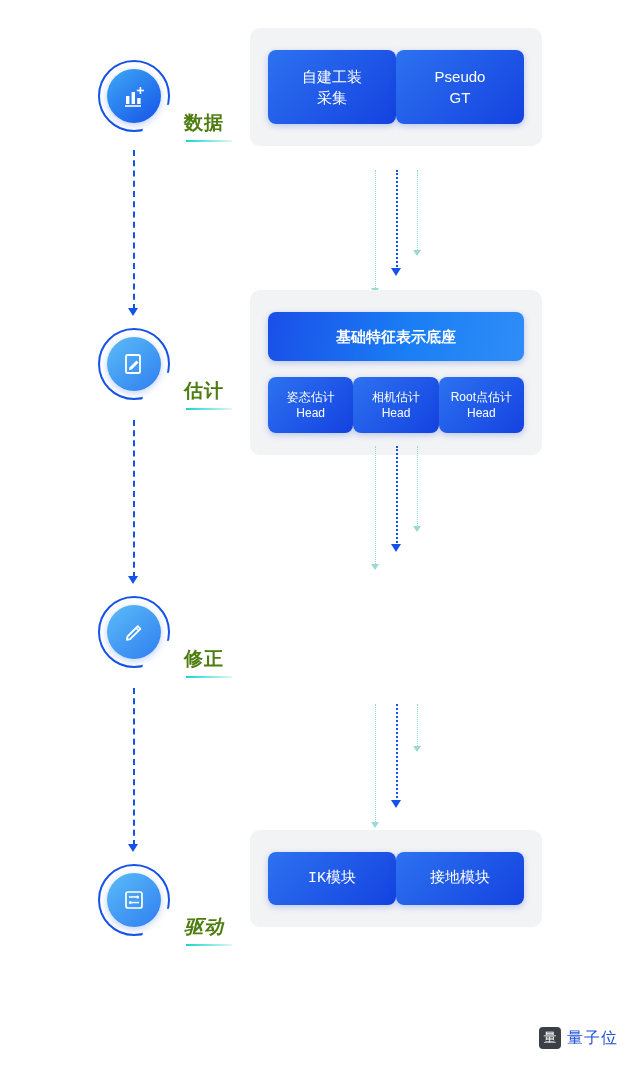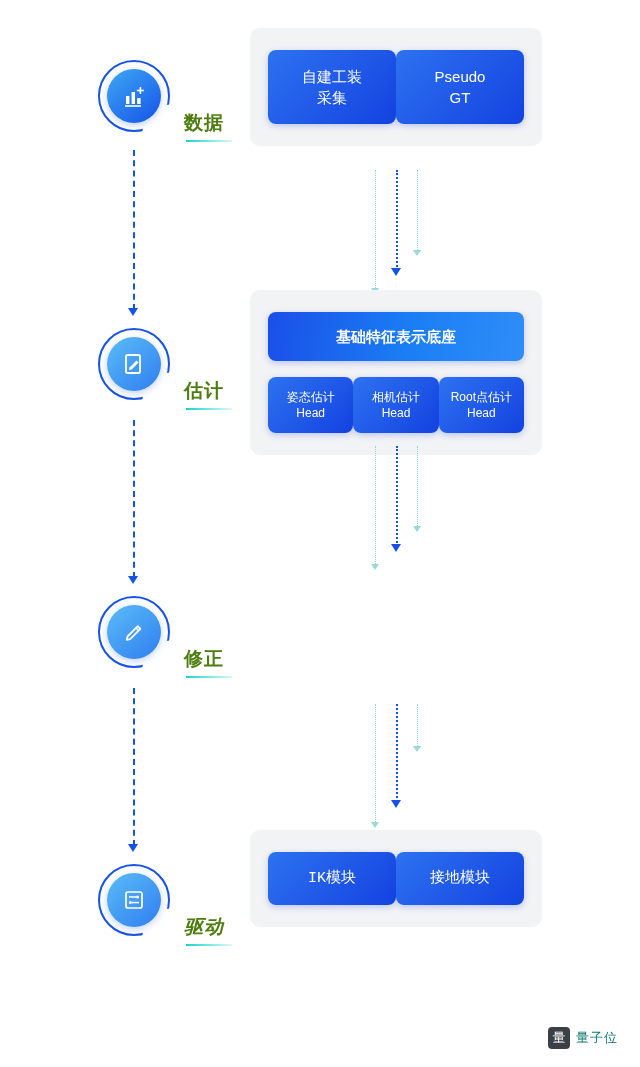--- a/index.html
+++ b/index.html
@@ -167,22 +167,22 @@
     height: 22px;
     border-radius: 4px;
     background: #3b3f46;
     color: #fff;
     font-size: 13px;
     display: flex;
     align-items: center;
     justify-content: center;
   }
   .wm-text {
-    font-size: 13px;
-    color: #0f766e;
+    font-size: 16px;
+    color: #1d4ed8;
     letter-spacing: 1px;
   }
 </style>
 </head>
 <body>
 
 <div class="diagram">
 
   <div class="stage" style="top:28px;">
     <div class="stage-icon-wrap" style="top:32px;">

